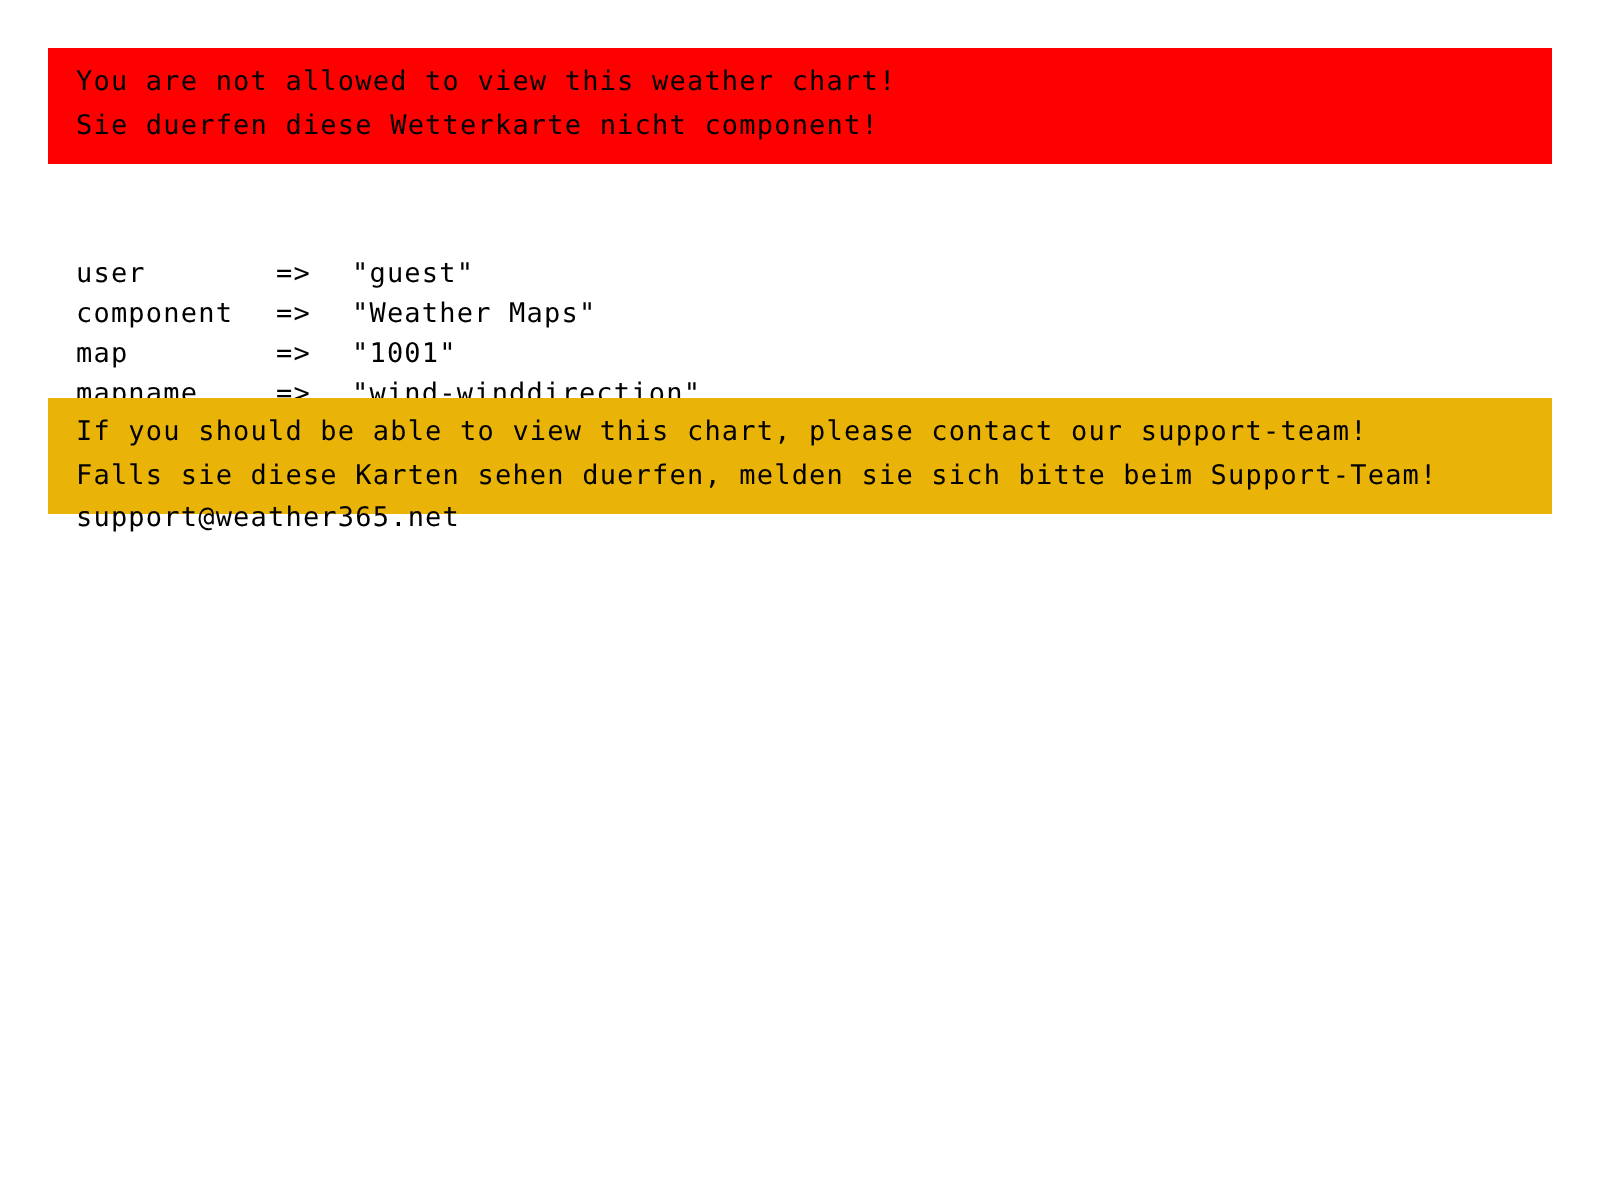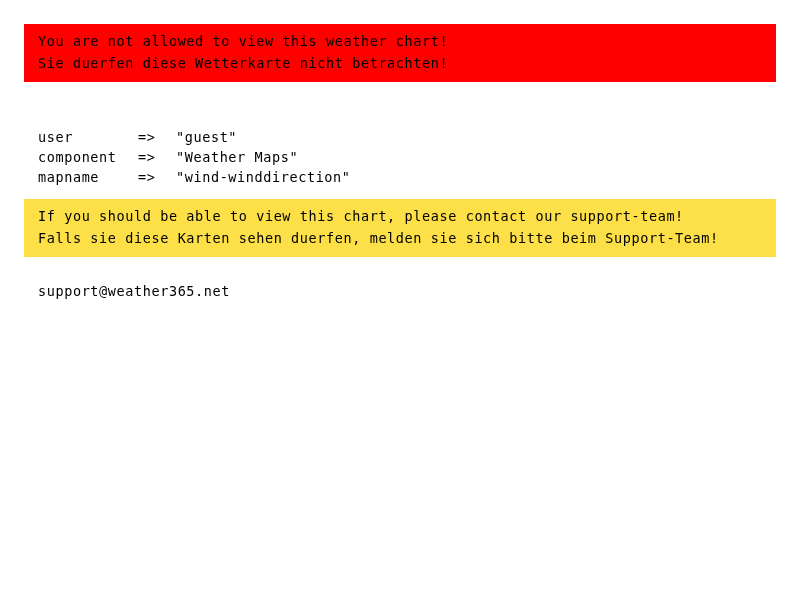--- a/index.html
+++ b/index.html
@@ -67,56 +67,60 @@
     position: absolute;
     left: 38px;
     top: 249px;
     width: 734px;
     display: flex;
     justify-content: space-between;
     font-size: 13.5px;
     line-height: 20px;
     letter-spacing: 0.6px;
     white-space: nowrap;
-    margin-top: 32px;
   }
 </style>
 </head>
 <body>
 
 <div class="page">
 
   <div class="banner banner-error" style="background: rgb(255, 0, 0);">
     <span class="banner-line">You are not allowed to view this weather chart!</span>
-    <span class="banner-line">Sie duerfen diese Wetterkarte nicht betrachten!</span>
+    <span class="banner-line">Sie duerfen diese Wetterkarte nicht component!</span>
   </div>
 
   <div class="params">
     <table>
       <tbody>
         <tr>
           <td class="col-key">user</td>
           <td class="col-arrow">=&gt;</td>
           <td class="col-val">"guest"</td>
         </tr>
         <tr>
           <td class="col-key">component</td>
           <td class="col-arrow">=&gt;</td>
           <td class="col-val">"Weather Maps"</td>
         </tr>
         <tr>
+          <td class="col-key">map</td>
+          <td class="col-arrow">=&gt;</td>
+          <td class="col-val">"1001"</td>
+        </tr>
+        <tr>
           <td class="col-key">mapname</td>
           <td class="col-arrow">=&gt;</td>
           <td class="col-val">"wind-winddirection"</td>
         </tr>
       </tbody>
     </table>
   </div>
 
-  <div class="banner banner-info" style="background: #fde047;">
+  <div class="banner banner-info" style="background: #eab308;">
     <span class="banner-line">If you should be able to view this chart, please contact our support-team!</span>
     <span class="banner-line">Falls sie diese Karten sehen duerfen, melden sie sich bitte beim Support-Team!</span>
   </div>
 
   <div class="footer">
     <span>support@weather365.net</span>
   </div>
 
 </div>
 

